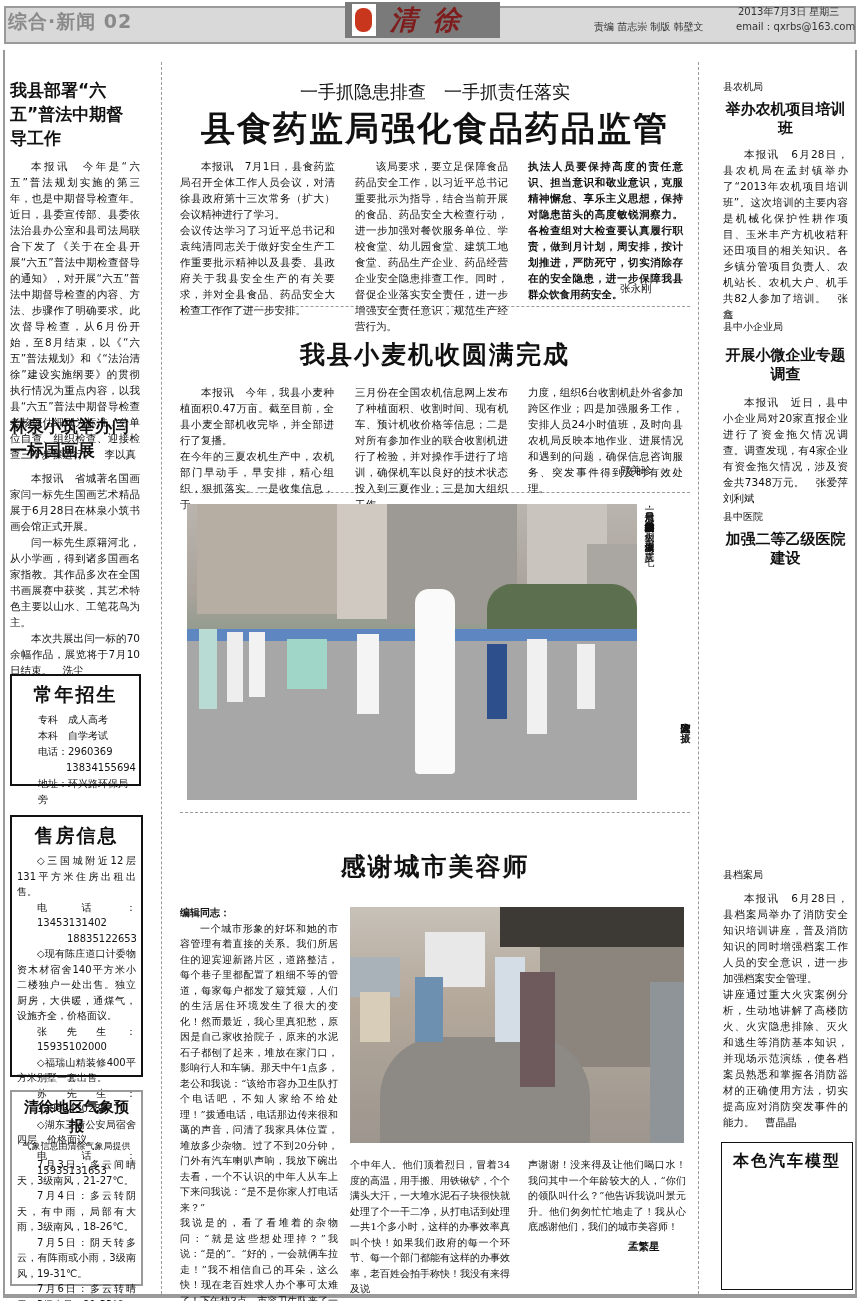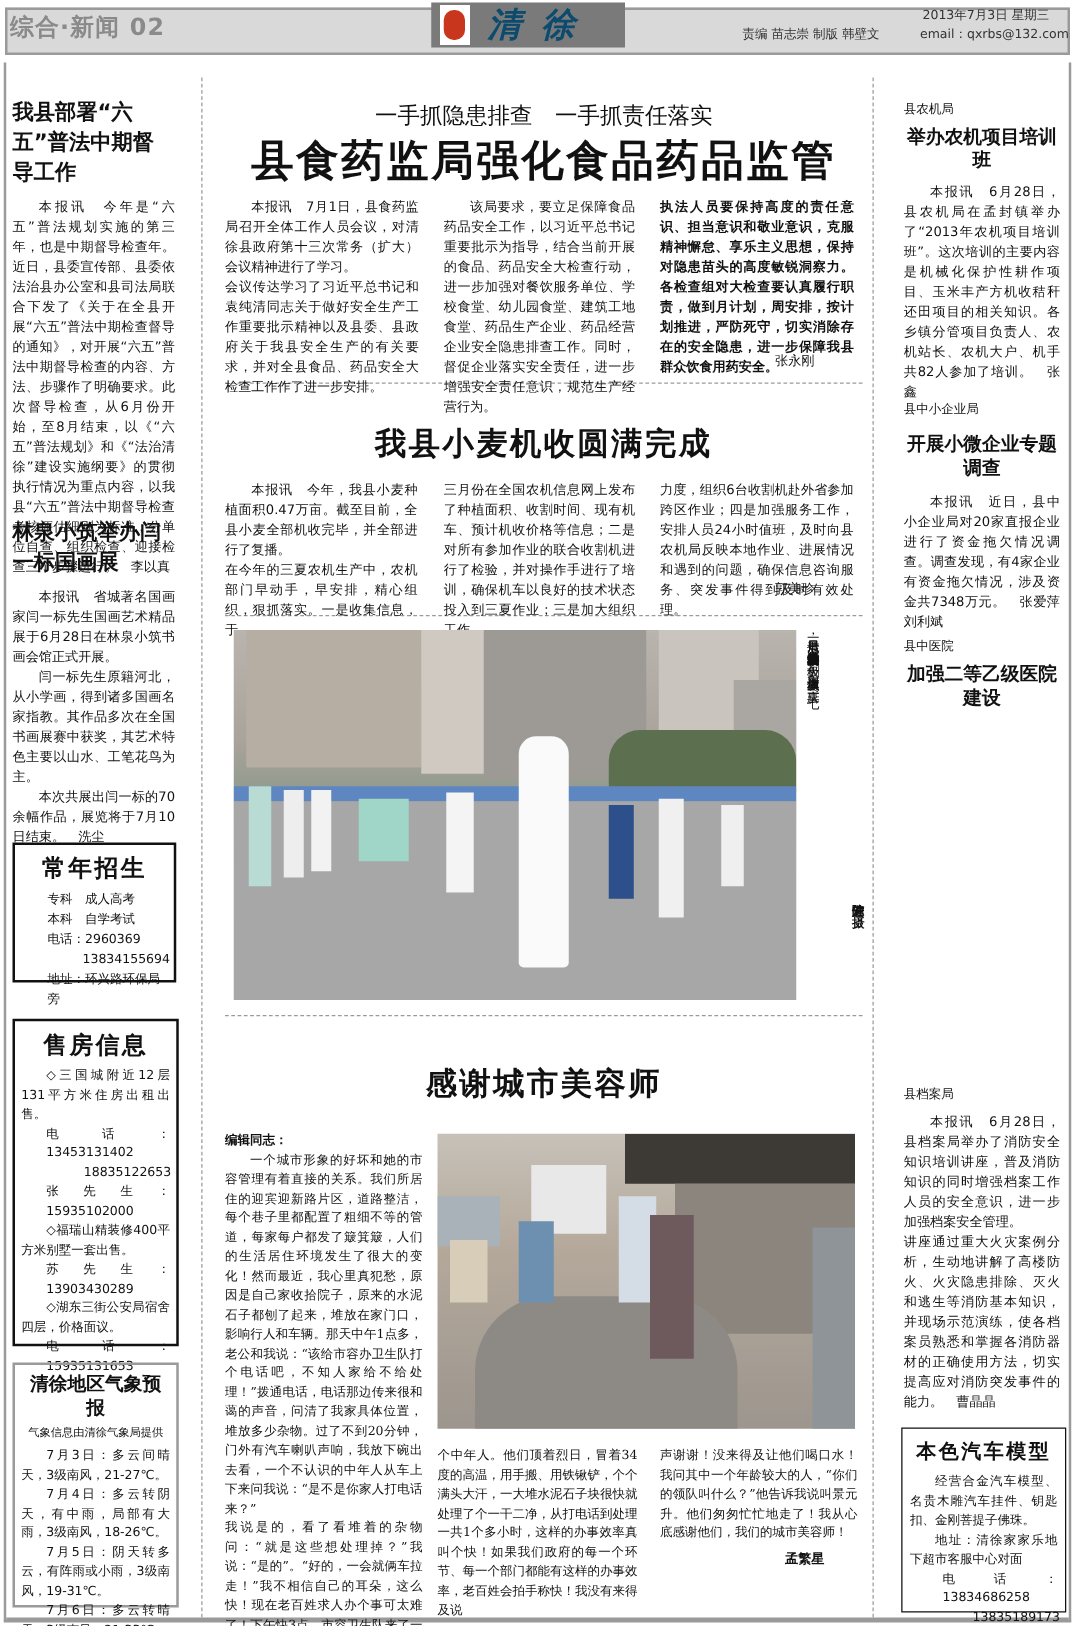--- a/index.html
+++ b/index.html
@@ -4,21 +4,21 @@
 <style>
   html,body{margin:0;padding:0;background:#ffffff;}
   body{width:860px;height:1301px;position:relative;overflow:hidden;font-family:"DejaVu Sans","Liberation Sans",sans-serif;color:#111;}
   .abs{position:absolute;}
   
   .masthead{left:4px;top:6px;width:852px;height:38px;background:#d9d9d9;border:2px solid #9a9a9a;box-sizing:border-box;}
   .section-label{left:8px;top:9px;font-size:19px;font-weight:bold;color:#8a8a8a;letter-spacing:1px;}
   .logo-box{left:345px;top:2px;width:155px;height:36px;background:#7a7a7a;}
   .logo-seal{left:352px;top:4px;width:24px;height:32px;background:#fff;}
   .logo-seal-inner{left:355px;top:8px;width:17px;height:24px;border-radius:8px;background:#c8361d;}
-  .logo-text{left:390px;top:2px;font-size:27px;font-weight:bold;color:#0c4a6e;font-style:italic;letter-spacing:16px;font-family:"DejaVu Serif",serif;}
+  .logo-text{left:390px;top:2px;font-size:27px;font-weight:bold;color:#7f1d1d;font-style:italic;letter-spacing:16px;font-family:"DejaVu Serif",serif;}
   .editor{left:594px;top:20px;font-size:10px;color:#333;}
   .dateline{left:738px;top:5px;font-size:10px;color:#333;}
   .email{left:736px;top:20px;font-size:10px;color:#333;}
   
   .frame-left{left:3px;top:50px;width:2px;height:1247px;background:#9a9a9a;}
   .frame-right{left:855px;top:50px;width:2px;height:1247px;background:#9a9a9a;}
   .frame-bottom{left:3px;top:1296px;width:854px;height:2px;background:#9a9a9a;}
   .vdash{border-left:1px dashed #9a9a9a;width:0;}
   .hdash{border-top:1px dashed #9a9a9a;height:0;}
   
@@ -40,21 +40,21 @@
 <body>
 
 <div class="abs masthead"></div>
 <div class="abs section-label">综合·新闻 02</div>
 <div class="abs logo-box"></div>
 <div class="abs logo-seal"></div>
 <div class="abs logo-seal-inner"></div>
 <div class="abs logo-text">清徐</div>
 <div class="abs editor">责编  苗志崇 制版  韩壁文</div>
 <div class="abs dateline">2013年7月3日 星期三</div>
-<div class="abs email">email：qxrbs@132.com</div>
+<div class="abs email">email：qxrbs@163.com</div>
 
 <div class="abs frame-left"></div>
 <div class="abs frame-right"></div>
 <div class="abs frame-bottom"></div>
 <div class="abs vdash" style="left:161px;top:62px;height:1232px;"></div>
 <div class="abs vdash" style="left:698px;top:62px;height:1232px;"></div>
 <div class="abs hdash" style="left:180px;top:306px;width:510px;"></div>
 <div class="abs hdash" style="left:180px;top:492px;width:510px;"></div>
 <div class="abs hdash" style="left:180px;top:812px;width:510px;"></div>
 <div class="abs" style="left:5px;top:1294px;width:850px;border-top:2px solid #9a9a9a;"></div>
@@ -83,20 +83,21 @@
   <div class="ad-line" style="padding-left:46px;">13834155694</div>
   <div class="ad-line" style="padding-left:18px;">地址：环兴路环保局旁</div>
 </div>
 
 <div class="abs ad-box" style="left:10px;top:815px;width:133px;height:262px;padding:6px 5px;">
   <div class="ad-title">售房信息</div>
   <div class="body" style="margin-top:4px;font-size:10px;line-height:15.5px;">
     <p>◇三国城附近12层131平方米住房出租出售。</p>
     <div style="padding-left:20px;">电话：13453131402</div>
     <div style="padding-left:50px;">18835122653</div>
+    <p>◇现有陈庄道口计委物资木材宿舍140平方米小二楼独户一处出售。独立厨房，大供暖，通煤气，设施齐全，价格面议。</p>
     <div style="padding-left:20px;">张先生：15935102000</div>
     <p>◇福瑞山精装修400平方米别墅一套出售。</p>
     <div style="padding-left:20px;">苏先生：13903430289</div>
     <p>◇湖东三街公安局宿舍四层，价格面议。</p>
     <div style="padding-left:20px;">电话：15935131653</div>
   </div>
 </div>
 
 <div class="abs" style="left:10px;top:1090px;width:133px;height:196px;border:2px solid #9a9a9a;box-sizing:border-box;padding:6px 5px;">
   <div style="font-weight:bold;font-size:15px;text-align:center;">清徐地区气象预报</div>
@@ -186,19 +187,13 @@
   <div class="rc-dept">县中医院</div>
   <div class="rc-title" style="margin-top:6px;">加强二等乙级医院建设</div>
 </div>
 <div class="abs" style="left:723px;top:868px;width:125px;">
   <div class="rc-dept">县档案局</div>
   <div class="body" style="margin-top:8px;white-space:pre-line;text-indent:2em;"><span>本报讯　6月28日，县档案局举办了消防安全知识培训讲座，普及消防知识的同时增强档案工作人员的安全意识，进一步加强档案安全管理。
 讲座通过重大火灾案例分析，生动地讲解了高楼防火、火灾隐患排除、灭火和逃生等消防基本知识，并现场示范演练，使各档案员熟悉和掌握各消防器材的正确使用方法，切实提高应对消防突发事件的能力。</span>　<span>曹晶晶</span></div>
 </div>
 <div class="abs ad-box" style="left:721px;top:1142px;width:132px;height:148px;padding:8px 6px;border-width:1.5px;">
   <div class="ad-title" style="font-size:16px;">本色汽车模型</div>
-  <div class="body" style="margin-top:6px;font-size:10px;line-height:15.5px;">
-    <p>经营合金汽车模型、名贵木雕汽车挂件、钥匙扣、金刚菩提子佛珠。</p>
-    <p>地址：清徐家家乐地下超市客服中心对面</p>
-    <div style="padding-left:26px;">电话：13834686258</div>
-    <div style="padding-left:50px;">13835189173</div>
-  </div>
 </div>
 
 </body></html>

